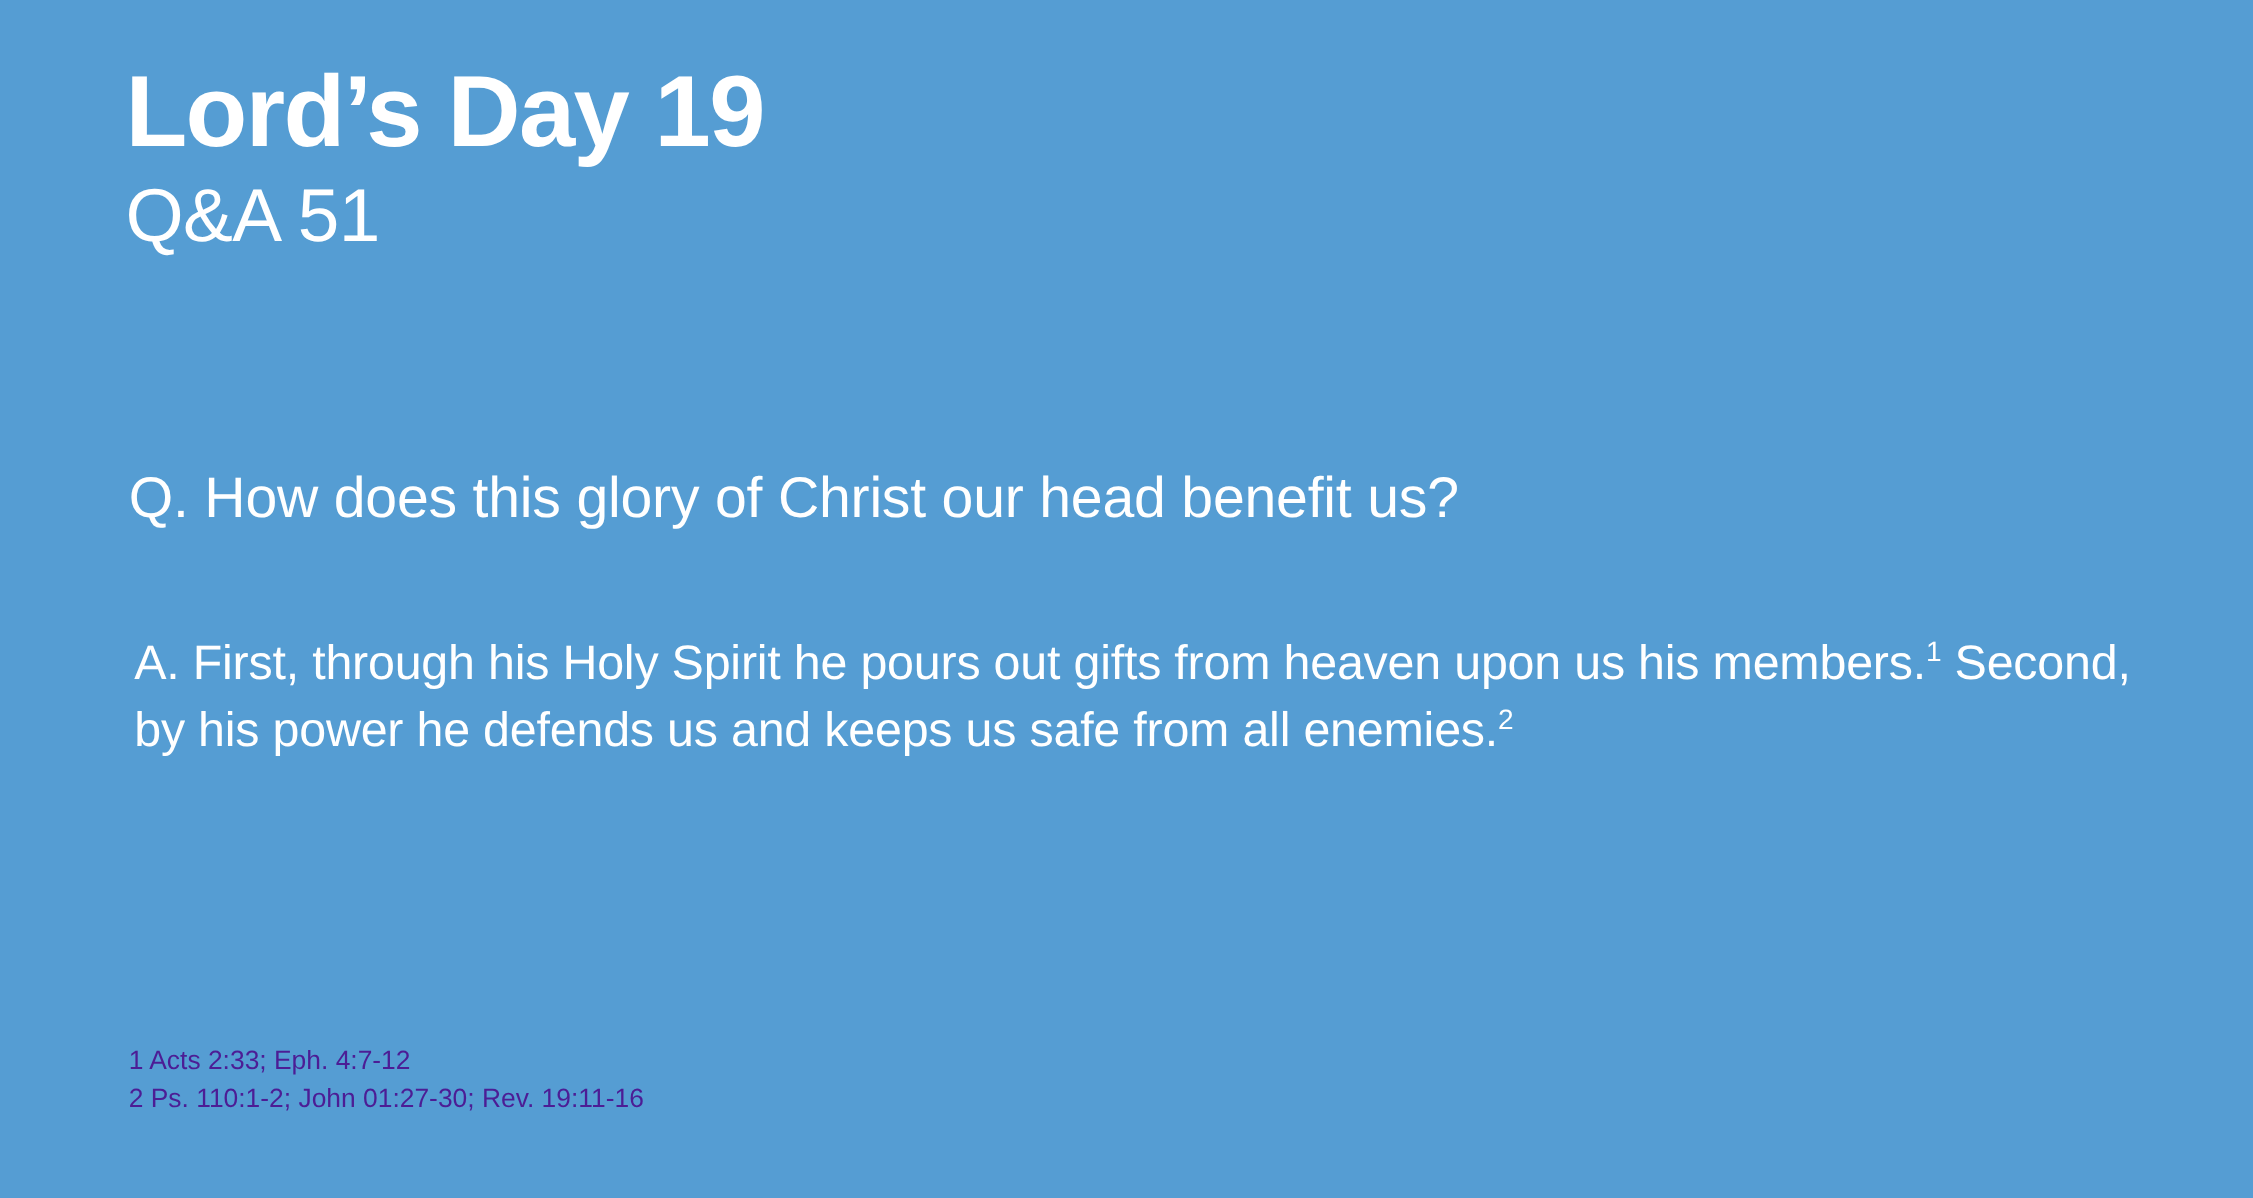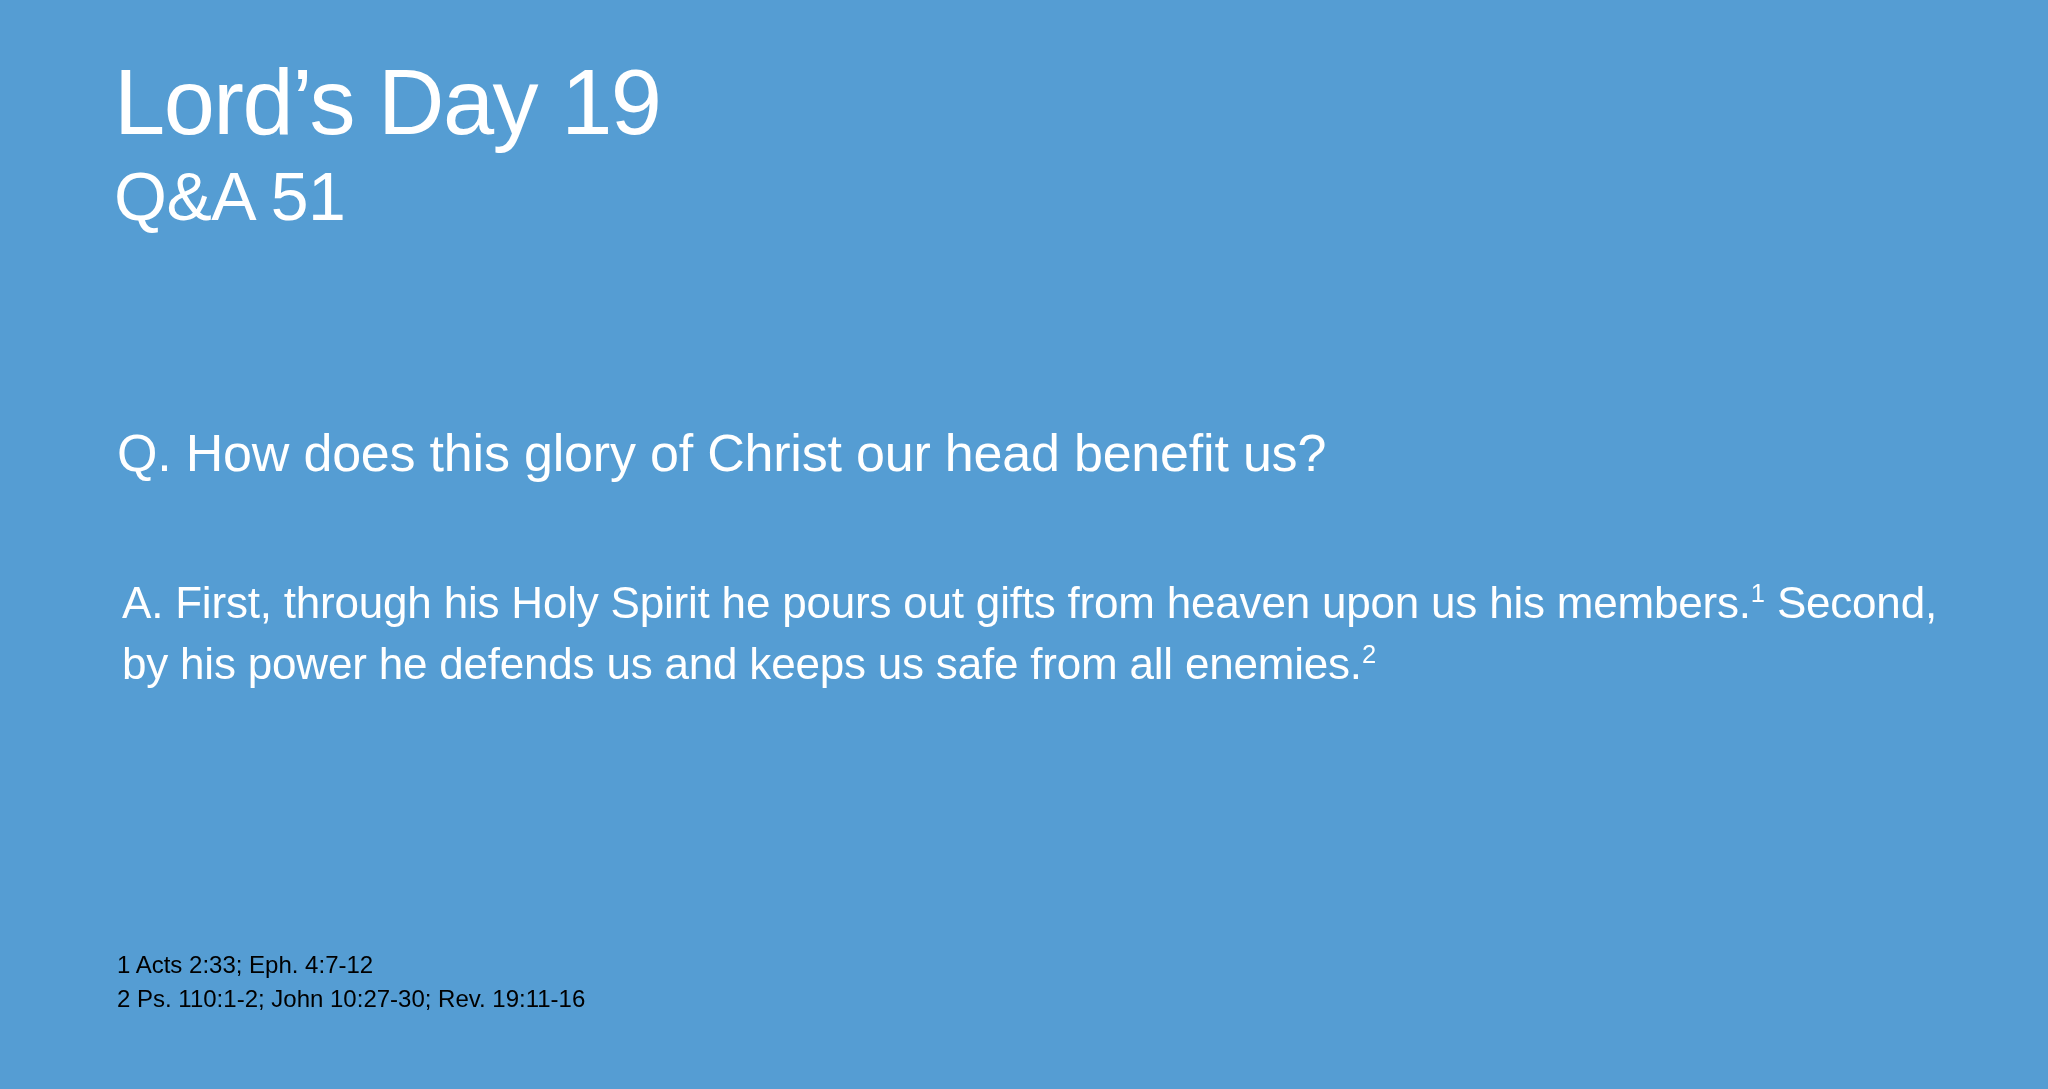--- a/index.html
+++ b/index.html
@@ -22,21 +22,21 @@
   }
 
   
   .title-block {
     position: absolute;
     left: 114px;
     top: 56px;
   }
   .slide-title {
     font-size: 92px;
-    font-weight: 400;
+    font-weight: 700;
     color: #ffffff;
     line-height: 1.0;
     letter-spacing: -1.5px;
     white-space: nowrap;
     margin: 0;
   }
   .slide-subtitle {
     font-size: 68px;
     font-weight: 300;
     color: #ffffff;
@@ -83,21 +83,21 @@
 
   
   .footnotes {
     position: absolute;
     left: 117px;
     top: 948px;
   }
   .footnote-line {
     font-size: 24px;
     font-weight: 300;
-    color: #000000;
+    color: #4c1d95;
     line-height: 1.42;
     letter-spacing: 0px;
     margin: 0;
     white-space: nowrap;
   }
 </style>
 </head>
 <body style="background: rgb(85, 157, 211);">
 
 <div class="slide" style="background: rgb(85, 157, 211); color: rgb(255, 255, 255);">
@@ -110,16 +110,16 @@
   <div class="qa-block">
     <p class="question">Q. How does this glory of Christ our head benefit us?</p>
 
     <p class="answer">
       <span>A. First, through his Holy Spirit he pours out gifts from heaven upon us his members.</span><sup>1</sup><span> Second, by his power he defends us and keeps us safe from all enemies.</span><sup>2</sup>
     </p>
   </div>
 
   <div class="footnotes">
     <p class="footnote-line">1 Acts 2:33; Eph. 4:7-12</p>
-    <p class="footnote-line">2 Ps. 110:1-2; John 10:27-30; Rev. 19:11-16</p>
+    <p class="footnote-line">2 Ps. 110:1-2; John 01:27-30; Rev. 19:11-16</p>
   </div>
 
 </div>
 
 </body></html>

